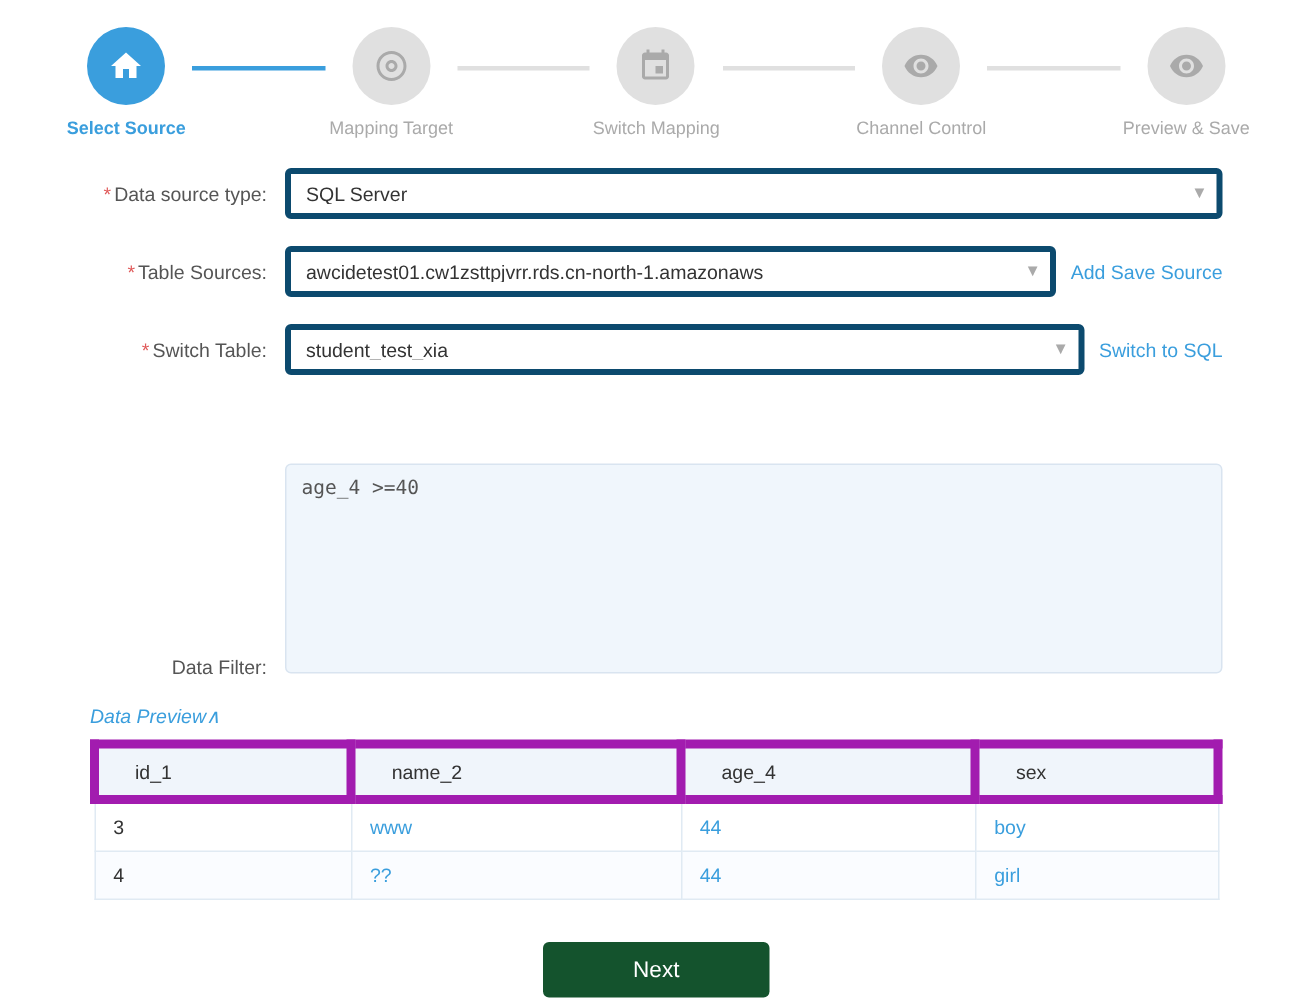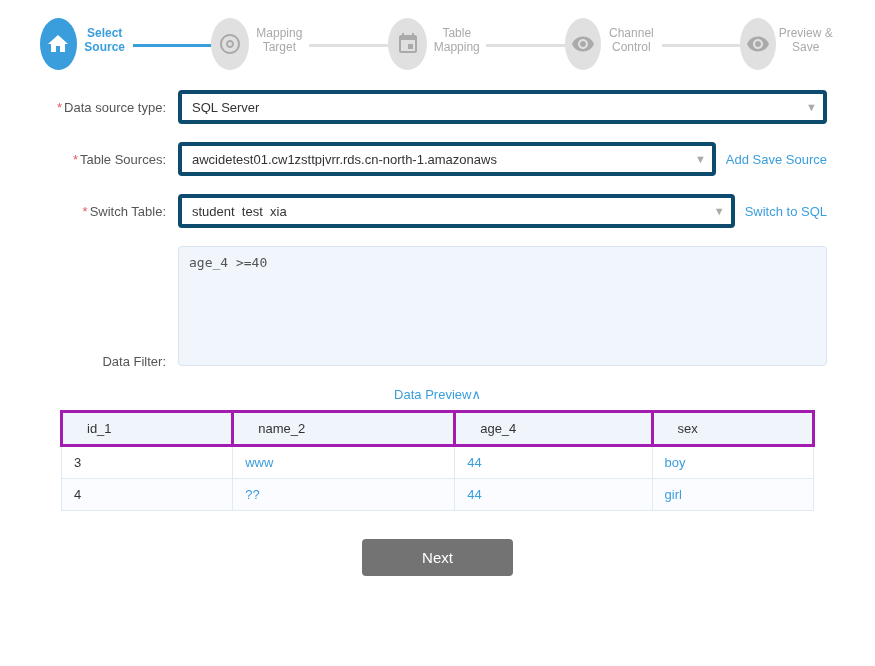--- a/index.html
+++ b/index.html
@@ -8,22 +8,22 @@
     
     .stepper {
       display: flex;
       align-items: flex-start;
       justify-content: center;
       padding: 18px 40px 10px;
       position: relative;
     }
     .step {
       display: flex;
-      flex-direction: row;
-      align-items: flex-start;
+      flex-direction: column;
+      align-items: center;
       flex: 1;
       position: relative;
       z-index: 1;
     }
     .step-icon {
       width: 52px;
       height: 52px;
       border-radius: 50%;
       display: flex;
       align-items: center;
@@ -55,21 +55,21 @@
       margin-top: 26px;
       position: relative;
       z-index: 0;
     }
     .step-connector.filled {
       background: #3a9edd;
     }
 
     
     .form-area {
-      padding: 10px 48px 0;
+      padding: 10px 60px 0;
     }
     .form-row {
       display: flex;
       align-items: center;
       margin-bottom: 18px;
     }
     .form-label {
       width: 130px;
       text-align: right;
       padding-right: 12px;
@@ -121,51 +121,52 @@
       border: none;
       padding: 0;
     }
 
     
     .filter-wrap {
       flex: 1;
     }
     .filter-textarea {
       width: 100%;
-      height: 120px;
+      height: 140px;
       border: 1px solid #d9e4f0;
       border-radius: 4px;
       padding: 8px 10px;
       font-size: 13px;
       color: #555;
       background: #f0f6fc;
       resize: none;
       font-family: monospace;
+      margin-top: 41px;
     }
 
     
     .data-preview-section {
       margin: 0 60px;
     }
     .data-preview-toggle {
-      text-align: center;
       color: #3a9edd;
       font-size: 13px;
       cursor: pointer;
       margin-bottom: 8px;
+      font-style: italic;
     }
     .data-table {
       width: 100%;
       border-collapse: collapse;
       border: 1px solid #e0eaf3;
       font-size: 13px;
     }
     .data-table th {
       background: #f0f5fb;
-      border: 3px solid #a21caf;
+      border: 6px solid #a21caf;
       padding: 8px 24px;
       font-weight: normal;
       color: #333;
       text-align: left;
       margin-top: 24px;
     }
     .data-table td {
       border: 1px solid #e0eaf3;
       padding: 8px 12px;
       color: #3a9edd;
@@ -179,21 +180,21 @@
       color: #333;
     }
 
     
     .footer {
       display: flex;
       justify-content: center;
       margin-top: 28px;
     }
     .next-btn {
-      background: #737373;
+      background: #14532d;
       color: #fff;
       border: none;
       border-radius: 4px;
       padding: 10px 60px;
       font-size: 15px;
       cursor: pointer;
       min-width: 143px;
     }
 
     
@@ -225,21 +226,21 @@
   </div>
 
   <div class="step-connector"></div>
 
   <div class="step">
     <div class="step-icon">
       <svg width="24" height="24" viewBox="0 0 24 24" fill="#aaa">
         <path d="M17 12h-5v5h5v-5zM16 1v2H8V1H6v2H5c-1.11 0-1.99.9-1.99 2L3 19c0 1.1.89 2 2 2h14c1.1 0 2-.9 2-2V5c0-1.1-.9-2-2-2h-1V1h-2zm3 18H5V8h14v11z"></path>
       </svg>
     </div>
-    <div class="step-label">Table Mapping</div>
+    <div class="step-label">Switch Mapping</div>
   </div>
 
   <div class="step-connector"></div>
 
   <div class="step">
     <div class="step-icon">
       <svg width="24" height="24" viewBox="0 0 24 24" fill="#aaa">
         <path d="M12 4.5C7 4.5 2.73 7.61 1 12c1.73 4.39 6 7.5 11 7.5s9.27-3.11 11-7.5c-1.73-4.39-6-7.5-11-7.5zM12 17c-2.76 0-5-2.24-5-5s2.24-5 5-5 5 2.24 5 5-2.24 5-5 5zm0-8c-1.66 0-3 1.34-3 3s1.34 3 3 3 3-1.34 3-3-1.34-3-3-3z"></path>
       </svg>
     </div>

